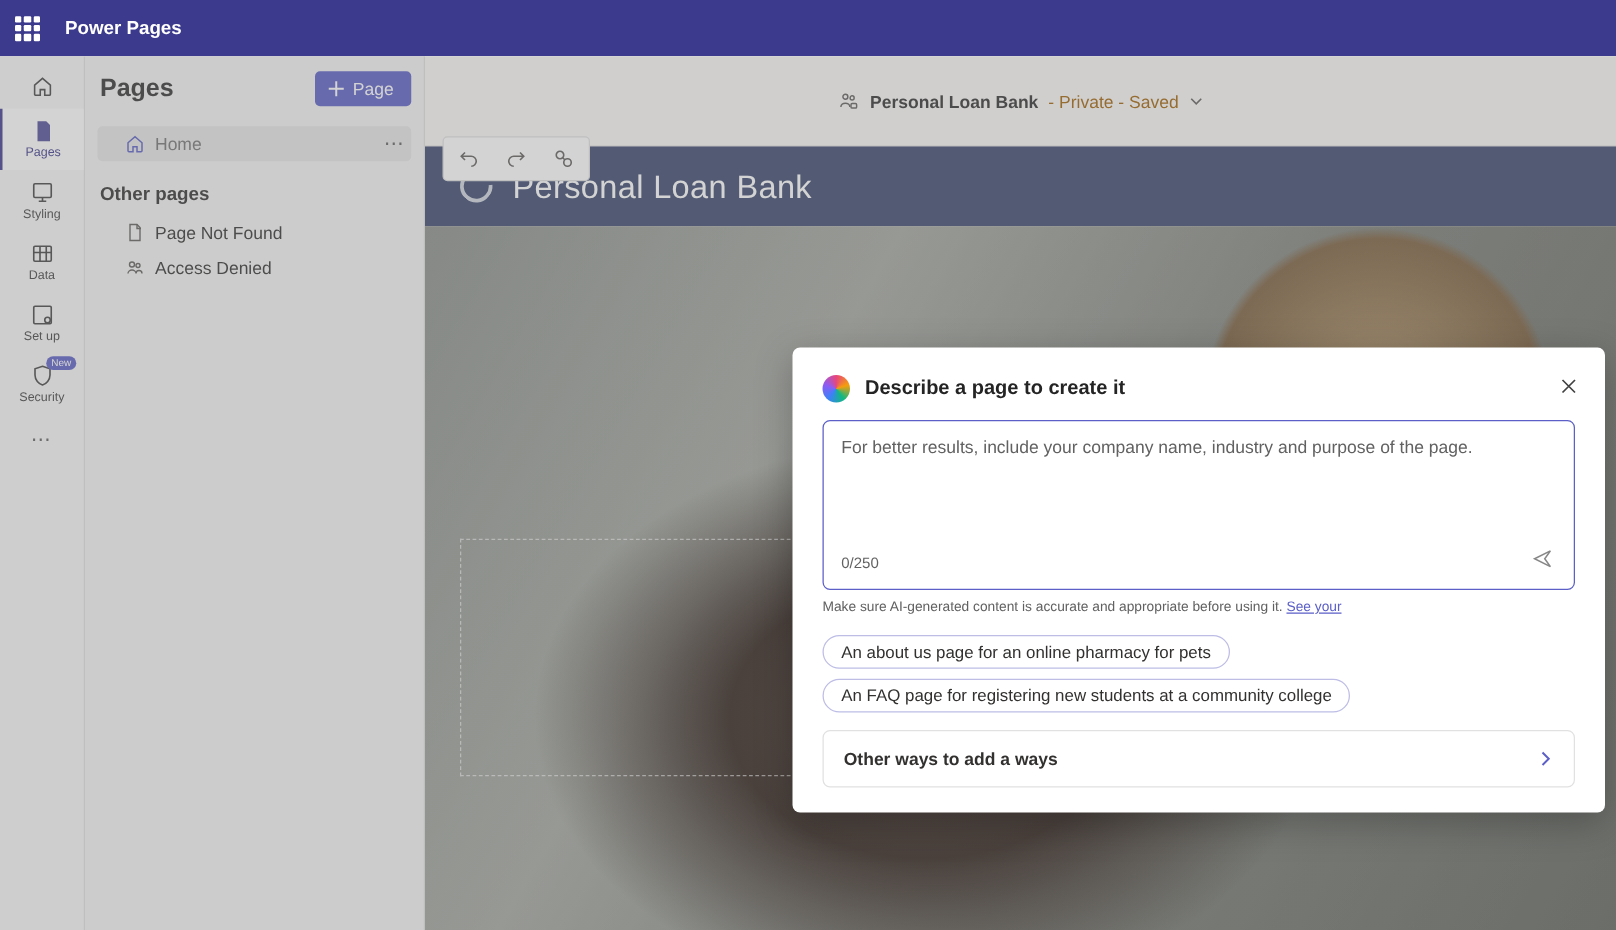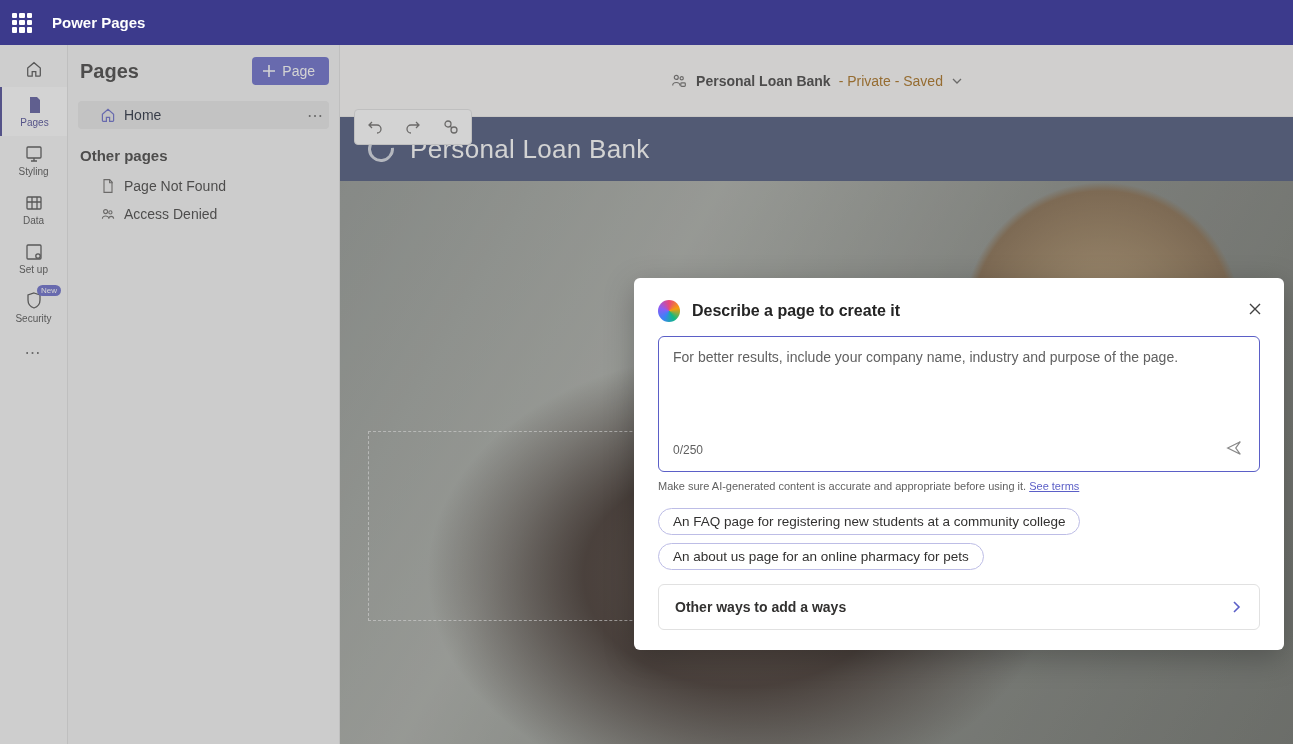--- a/index.html
+++ b/index.html
@@ -20,21 +20,21 @@
     .badge-new { position:absolute; top:2px; right:6px; background:#5B5FC7; color:#fff; font-size:8px; padding:1px 4px; border-radius:8px; }
     .rail-more { height:40px; display:flex; align-items:center; justify-content:center; color:#616161; cursor:pointer; font-size:16px; letter-spacing:2px; }
 
     .sidepanel { width: 272px; background:#f5f5f5; border-right:1px solid #e1e1e1; padding:12px 10px 10px 10px; }
     .sidepanel-header { display:flex; justify-content:space-between; align-items:center; margin-bottom:16px; padding-left:2px;}
     .sidepanel-header h1 { font-size:20px; font-weight:600; color:#323130;}
     .page-btn { background:#5B5FC7; color:white; border:none; border-radius:4px; padding:6px 14px 6px 10px; font-size:14px; display:flex; align-items:center; gap:6px; cursor:pointer; }
     .section-label { font-size:15px; font-weight:600; color:#323130; padding:4px 2px 8px 2px; }
     .tree-item { display:flex; align-items:center; gap:8px; padding:6px 8px 6px 22px; border-radius:4px; cursor:pointer; font-size:14px; color:#323130; position:relative;}
     .tree-item.selected { background:#e6e6e6; }
-    .tree-item.selected .tree-label { color:#0f172a; font-weight:500; }
+    .tree-item.selected .tree-label { color:#737373; font-weight:500; }
     .tree-item .more-dots { position:absolute; right:4px; color:#616161; font-size:16px; letter-spacing:2px;}
     .tree-icon { width:16px; height:16px; color:#605e5c; flex-shrink:0; }
     .tree-item.selected .tree-icon { color:#5B5FC7; }
 
     .canvas { flex:1; display:flex; flex-direction:column; background:#f0f0f0; position:relative; }
     .canvas-topstrip { height:72px; background:#faf9f8; display:flex; align-items:center; justify-content:center; border-bottom:1px solid #edebe9; position:relative;}
     .site-chip { display:flex; align-items:center; gap:8px; color:#323130; font-size:14px; cursor:pointer;}
     .site-status { color:#a16207; }
     .chev { color:#605e5c; }
 
@@ -241,26 +241,26 @@
       <span class="char-count">0/250</span>
       <div class="send-btn">
         <svg width="18" height="18" viewBox="0 0 20 20" fill="none" stroke="currentColor" stroke-width="1.4">
             <path d="M3 10l14-7-5 7 5 7z"></path>
           </svg>
       </div>
     </div>
   </div>
 
   <div class="disclaimer">
-    <span>Make sure AI-generated content is accurate and appropriate before using it. </span><a href="#">See terms</a>
+    <span>Make sure AI-generated content is accurate and appropriate before using it. </span><a href="#">See your</a>
   </div>
 
   <div class="chips">
+    <div class="chip">An about us page for an online pharmacy for pets</div>
     <div class="chip">An FAQ page for registering new students at a community college</div>
-    <div class="chip">An about us page for an online pharmacy for pets</div>
   </div>
 
   <div class="other-ways">
     <span>Other ways to add a ways</span>
     <svg width="14" height="14" viewBox="0 0 14 14">
         <path d="M5 2l5 5-5 5" fill="none" stroke="#5B5FC7" stroke-width="1.6"></path>
       </svg>
   </div>
 </div>
 

